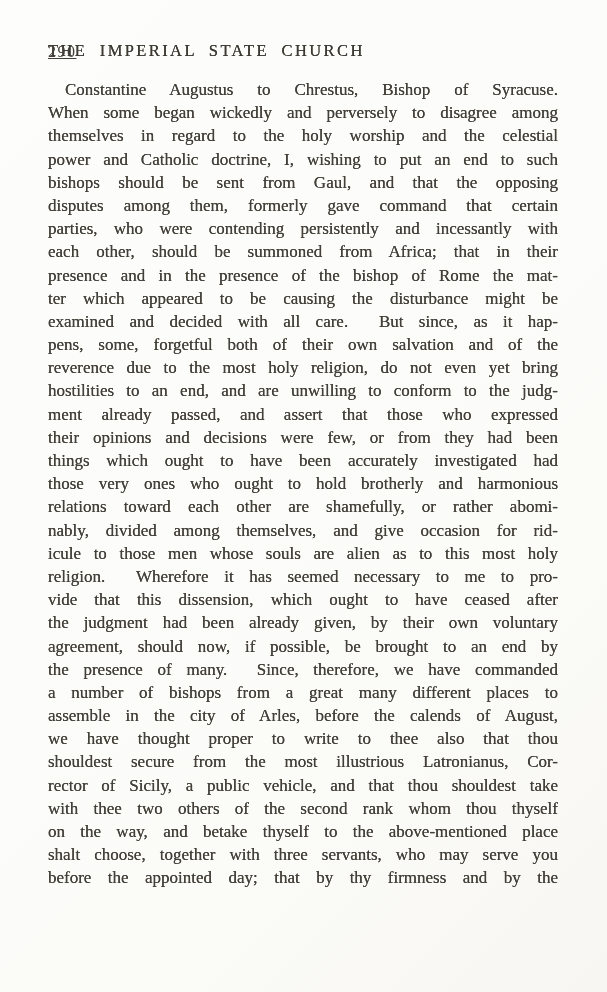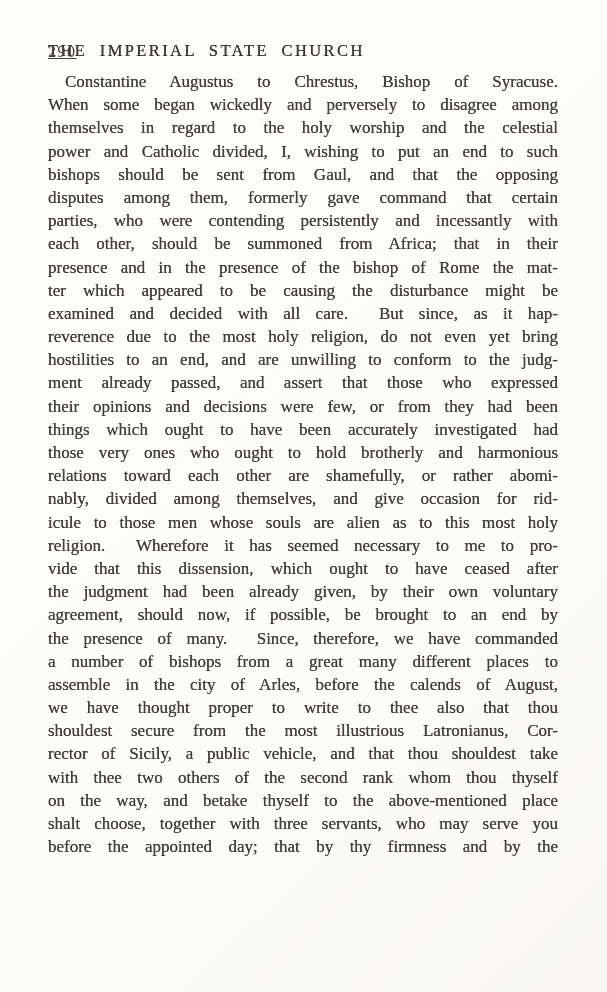--- a/index.html
+++ b/index.html
@@ -37,21 +37,21 @@
   .head-title {
     text-align: left;
     font-size: 16.5px;
     letter-spacing: 2.4px;
     word-spacing: 6px;
     color: #3d3a33;
     text-shadow: 0 0 0.4px #3d3a33;
   }
   .body-text {
     position: absolute;
-    top: 70px;
+    top: 78px;
     left: 48px;
     width: 510px;
     font-size: 17px;
     line-height: 23.2px;
     text-shadow: 0 0 0.35px #4a463e;
   }
   .line {
     height: 23.2px;
     overflow: hidden;
     text-align: justify;
@@ -68,28 +68,29 @@
   <div class="running-head">
     <span class="page-num">290</span>
     <div class="head-title">THE IMPERIAL STATE CHURCH</div>
   </div>
 
   <div class="body-text">
 
   <div class="line indent">Constantine Augustus to Chrestus, Bishop of Syracuse.</div>
       <div class="line">When some began wickedly and perversely to disagree among</div>
       <div class="line">themselves in regard to the holy worship and the celestial</div>
-      <div class="line">power and Catholic divided, I, wishing to put an end to such</div>
+      <div class="line">power and Catholic doctrine, I, wishing to put an end to such</div>
       <div class="line">bishops should be sent from Gaul, and that the opposing</div>
       <div class="line">disputes among them, formerly gave command that certain</div>
       <div class="line">parties, who were contending persistently and incessantly with</div>
       <div class="line">each other, should be summoned from Africa; that in their</div>
       <div class="line">presence and in the presence of the bishop of Rome the mat-</div>
       <div class="line">ter which appeared to be causing the disturbance might be</div>
       <div class="line">examined and decided with all care.&nbsp; But since, as it hap-</div>
+      <div class="line">pens, some, forgetful both of their own salvation and of the</div>
       <div class="line">reverence due to the most holy religion, do not even yet bring</div>
       <div class="line">hostilities to an end, and are unwilling to conform to the judg-</div>
       <div class="line">ment already passed, and assert that those who expressed</div>
       <div class="line">their opinions and decisions were few, or from they had been</div>
       <div class="line">things which ought to have been accurately investigated had</div>
       <div class="line">those very ones who ought to hold brotherly and harmonious</div>
       <div class="line">relations toward each other are shamefully, or rather abomi-</div>
       <div class="line">nably, divided among themselves, and give occasion for rid-</div>
       <div class="line">icule to those men whose souls are alien as to this most holy</div>
       <div class="line">religion.&nbsp; Wherefore it has seemed necessary to me to pro-</div>

